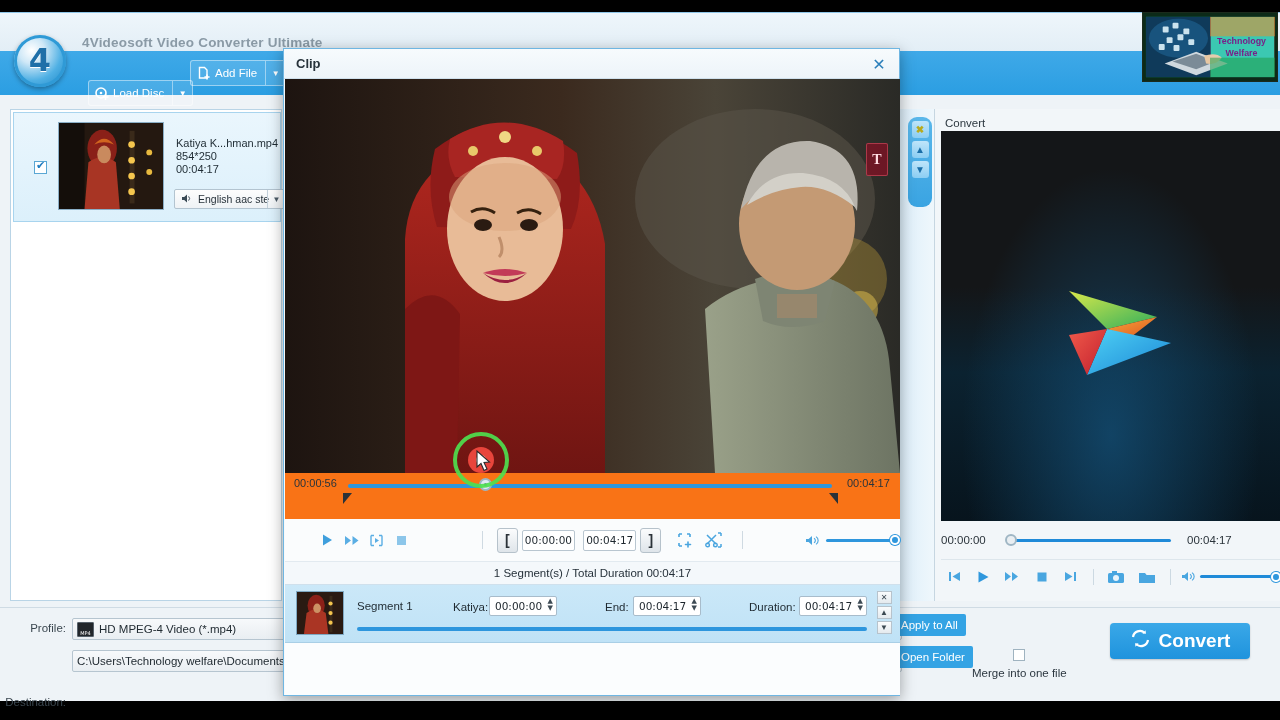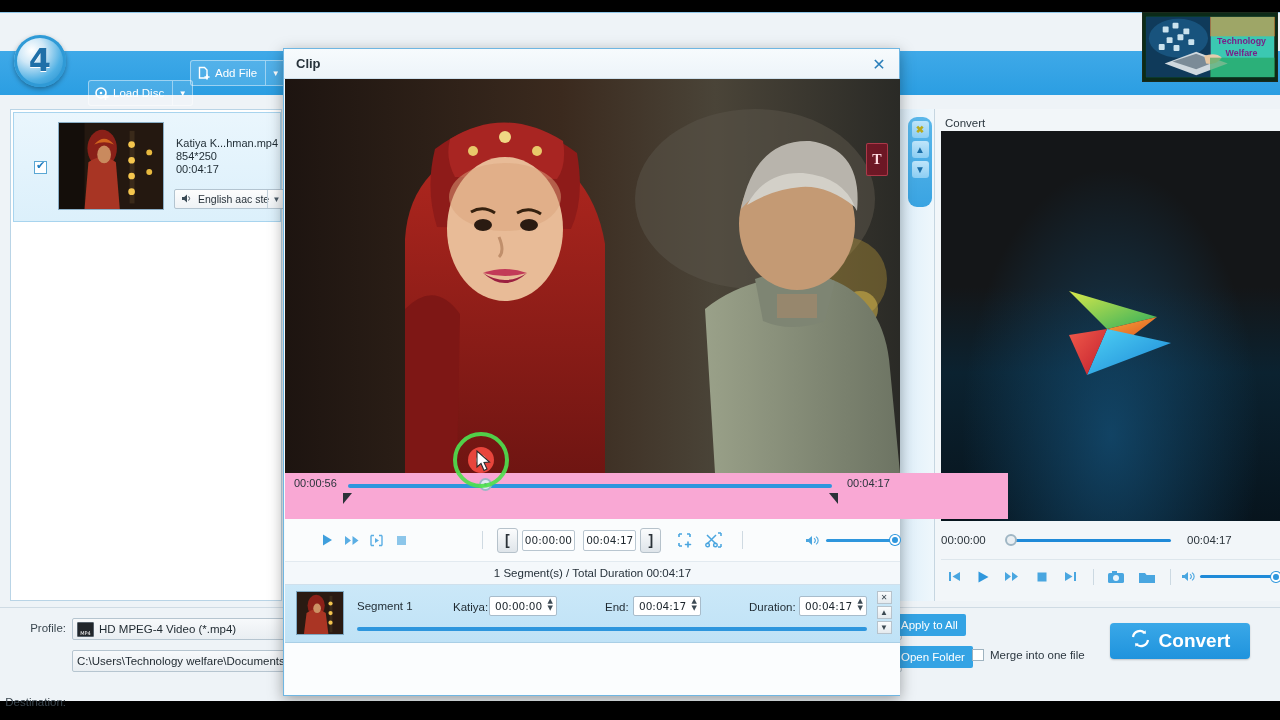--- a/index.html
+++ b/index.html
@@ -130,21 +130,21 @@
   }
   .convert-btn {
     position:absolute; left: 1110px; top: 610px; width: 140px; height: 36px;
     background: linear-gradient(180deg,#3aa8e8 0%, #1f93dd 100%);
     border-radius: 4px; display:flex; align-items:center; justify-content:center;
     color:#fff; font-size: 19px; font-weight:bold; gap: 8px;
     box-shadow: 0 1px 2px rgba(0,0,0,.2);
   }
   .merge-wrap {
     position:absolute; left: 972px; top: 636px;
-    display:flex; align-items:center; gap:6px; font-size:11.5px; color:#2c3740;
+    display:flex; align-items:center; gap:6px; font-size:11.5px; color:#2c3740;flex-direction:column;
   }
   .cbx { width: 12px; height:12px; background:#fff; border:1px solid #9fb3c0; }
 
   
   .preview-panel {
     position:absolute; left: 934px; top: 96px; width: 346px; height: 492px;
     background:#f2f6f9; border-left:1px solid #c6d6e1;
   }
   .preview-label {
     position:absolute; left: 10px; top: 8px; font-size: 11.5px; color:#2d3840;
@@ -221,22 +221,22 @@
     background:#0e0b09; overflow:hidden;
   }
   .tmark {
     position:absolute; right: 12px; top: 64px; width: 22px; height: 33px;
     background: rgba(120,20,36,.85); border:1px solid rgba(200,70,90,.7); border-radius: 2px;
     display:flex; align-items:center; justify-content:center;
   }
   .tmark span { color:#ffdde3; font-size: 14px; font-weight:bold; font-family:"Liberation Serif", serif;}
 
   .timeline-zone {
-    position:absolute; left:1px; top: 424px; width: 723px; height: 46px;
-    background:#f9a8d4;
+    position:absolute; left:1px; top: 424px; width: 615px; height: 46px;
+    background:#f97316;
   }
   .tl-time { position:absolute; top: 4px; font-size: 11px; color:#2a343b; }
   .tl-track {
     position:absolute; left: 63px; top: 11px; width: 484px; height: 4px;
     background:#2e96dd; border-radius:2px;
   }
   .tl-knob {
     position:absolute; left: 194px; top: 5px; width: 13px; height: 13px;
     border-radius:50%; background:#dfeaf2; border: 2px solid #9cb6c6;
   }
@@ -340,20 +340,23 @@
     position:absolute; left: 1180px; top: 702px; font-size: 9px; color:#9aa4ad;
   }
 </style>
 </head>
 <body>
 
 <div id="root">
 
   <div class="app-window">
 
+    <div class="titlebar">
+      <div class="app-title">4Videosoft Video Converter Ultimate</div>
+    </div>
     <div class="logo-badge"></div>
 
     <div class="toolbar">
       <div class="tb-btn" id="btn-loaddisc">
         <span class="tb-ic">
           <svg width="14" height="14" viewBox="0 0 14 14">
             <circle cx="6" cy="7" r="5" fill="none" stroke="#fff" stroke-width="1.6"></circle>
             <circle cx="6" cy="7" r="1.3" fill="#fff"></circle>
             <path d="M10.5 8.5v5M8 11h5" stroke="#fff" stroke-width="1.6" stroke-linecap="round"></path>
           </svg>

